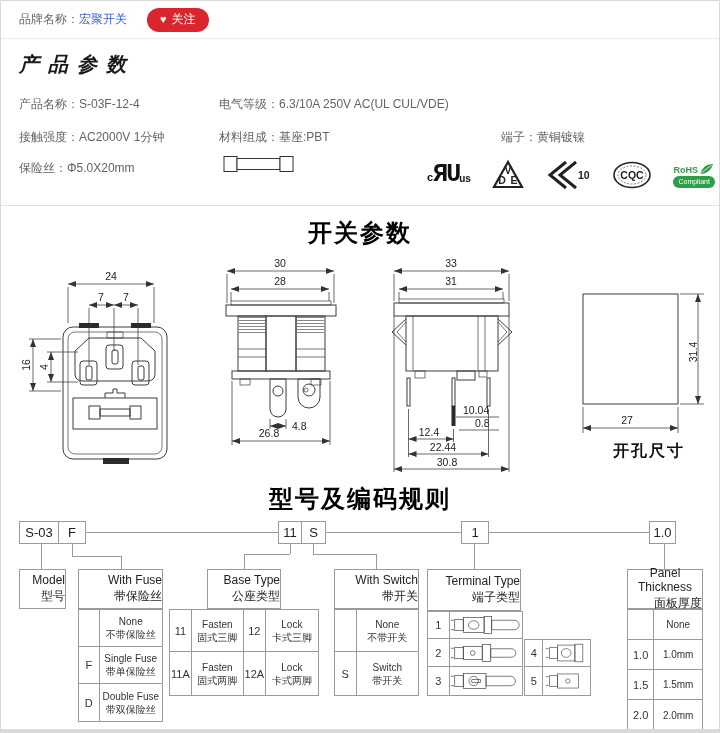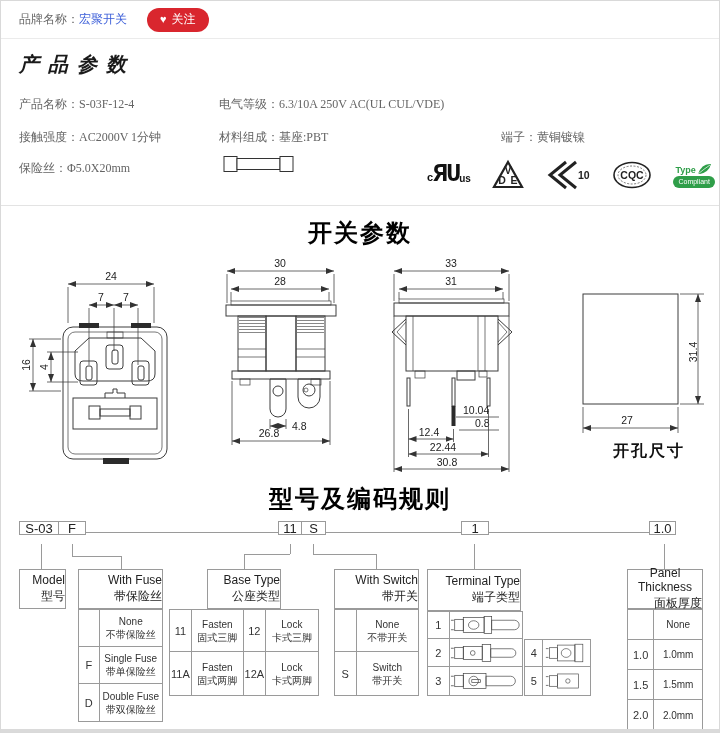--- a/index.html
+++ b/index.html
@@ -12,21 +12,21 @@
           display:flex;align-items:center;padding-left:18px;box-sizing:border-box;}
   .brand-label{font-size:12px;color:#666;}
   .brand-name{font-size:12px;color:#3a5dd8;text-decoration:none;cursor:pointer;}
   .follow-btn{margin-left:20px;height:24px;padding:0 13px;background:#d9262e;color:#fff;border:none;
               border-radius:13px;font-size:12px;display:flex;align-items:center;gap:5px;cursor:pointer;}
   .heart{font-size:11px;line-height:1;}
   
   .sec-title-script{position:absolute;left:18px;top:50px;font-family:"DejaVu Serif","Liberation Serif",serif;
                     font-style:italic;font-weight:bold;font-size:20px;letter-spacing:9px;color:#1a1a1a;}
   
-  .param{position:absolute;font-size:12px;color:#646464;white-space:nowrap;font-family:Liberation Serif, serif;}
+  .param{position:absolute;font-size:12px;color:#646464;white-space:nowrap;}
   .divider{position:absolute;left:0;width:100%;height:1px;background:#e3e3e3;}
   .bottom-band{position:absolute;left:0;right:0;bottom:0;height:3px;background:#dadada;}
   
   .certs{position:absolute;left:426px;top:150px;width:288px;height:48px;display:flex;
          align-items:center;justify-content:space-between;}
   .ul-mark{display:flex;align-items:flex-end;color:#111;font-weight:bold;}
   .ul-c{font-size:11px;line-height:1;padding-bottom:1px;}
   .ul-main{font-size:25px;line-height:.75;letter-spacing:-2px;font-family:Liberation Mono, monospace;}
   .ul-us{font-size:10px;line-height:1;}
   .rohs{display:flex;flex-direction:column;align-items:center;gap:1px;}
@@ -38,21 +38,21 @@
              color:#000;letter-spacing:2px;}
   .cutout-caption{position:absolute;left:576px;top:440px;width:144px;text-align:center;
                   font-size:16px;font-weight:bold;color:#111;letter-spacing:2px;}
   
   svg .ln{stroke:#3c3c3c;fill:none;stroke-width:1;}
   svg .lt{stroke:#3c3c3c;fill:none;stroke-width:.7;}
   svg .fl{fill:#2b2b2b;stroke:none;}
   svg .dim{stroke:#444;fill:none;stroke-width:.8;}
   svg text{font-family:"Liberation Sans",sans-serif;font-size:10.5px;fill:#222;}
   
-  .code{position:absolute;top:520px;height:14px;border:1px solid #9a9a9a;background:#fff;
+  .code{position:absolute;top:520px;height:23px;border:1px solid #9a9a9a;background:#fff;
         display:flex;align-items:center;justify-content:center;font-size:13px;color:#222;box-sizing:border-box;}
   .hl{position:absolute;height:1px;background:#9a9a9a;}
   .vl{position:absolute;width:1px;background:#9a9a9a;}
   .hbox{position:absolute;border:1px solid #9a9a9a;background:#fff;display:flex;flex-direction:column;
         align-items:flex-end;justify-content:center;text-align:center;box-sizing:border-box;gap:1px;}
   .hbox .en{font-size:12px;color:#222;}
   .hbox .cn{font-size:12px;color:#222;}
   .ctable{position:absolute;border:1px solid #9a9a9a;box-sizing:border-box;background:#fff;}
   .crow{display:flex;box-sizing:border-box;border-bottom:1px solid #9a9a9a;}
   .crow:last-child{border-bottom:none;}
@@ -121,21 +121,21 @@
       <path d="M31,3 L15,16 L31,29" stroke="#222" stroke-width="3" fill="none"></path>
       <text x="33" y="20" font-size="9" font-weight="bold">10</text>
     </svg>
     <svg width="42" height="30" viewBox="0 0 42 30">
       <ellipse cx="21" cy="15" rx="18" ry="12.5" fill="none" stroke="#222" stroke-width="1.6"></ellipse>
       <ellipse cx="21" cy="15" rx="14" ry="9" fill="none" stroke="#222" stroke-width=".6" stroke-dasharray="2 1.5"></ellipse>
       <text x="21" y="18.5" text-anchor="middle" font-size="9" font-weight="bold">CQC</text>
     </svg>
     <div class="rohs">
       <div class="rohs-top">
-        <span class="rohs-name">Type</span>
+        <span class="rohs-name">RoHS</span>
         <svg width="16" height="13" viewBox="0 0 16 13">
           <path d="M1,12 Q5,1 14,2 Q12,10 3,12 Z" fill="#2f9e49"></path>
           <path d="M1,12 Q7,7 13,3" stroke="#e8f5ec" stroke-width=".8" fill="none"></path>
         </svg>
       </div>
       <span class="rohs-pill">Compliant</span>
     </div>
   </div>
 
   <div class="divider" style="top:204px"></div>

